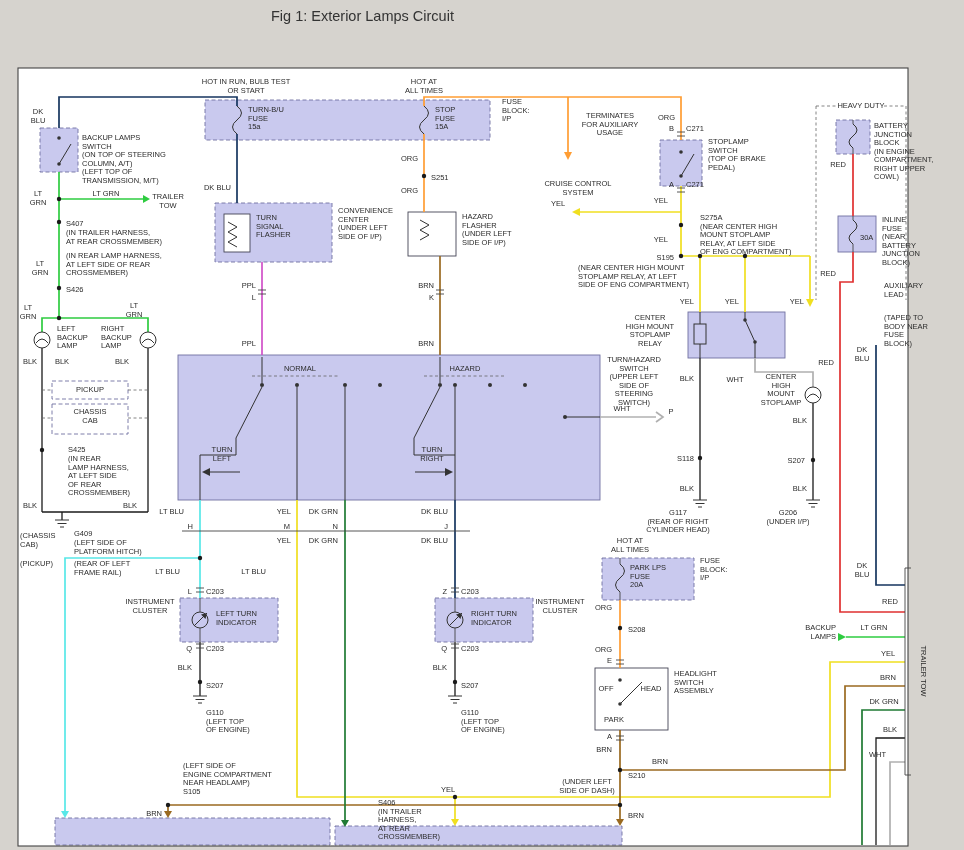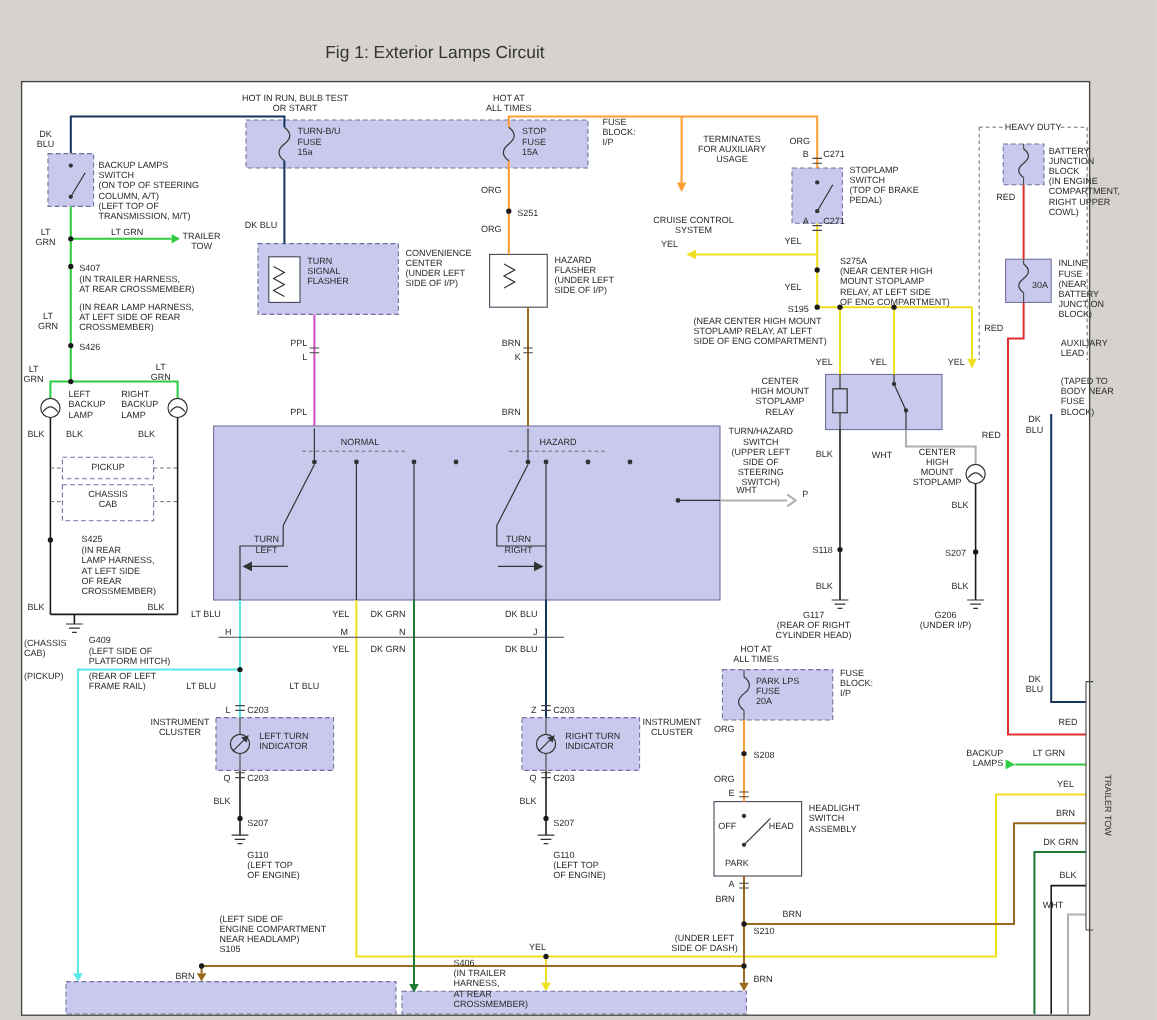--- a/index.html
+++ b/index.html
@@ -2,21 +2,21 @@
 <html style="--page-bg: #d6d3ce; --diagram-bg: #ffffff; --box-fill: #c9c9ee; --box-border: #7070a0; --line: #444444; --text: #2b2b2b; --wire-dk-blu: #16355f; --wire-lt-grn: #2ecc40; --wire-lt-blu: #58e8e8; --wire-yel: #f0df20; --wire-dk-grn: #1f7a33; --wire-brn: #9a6a20; --wire-ppl: #d050c8; --wire-org: #ff9d33; --wire-red: #e03030; --wire-blk: #1a1a1a; --wire-wht: #b0b0b0;"><head>
 <meta charset="utf-8">
 <style>
   :root{
     --page-bg:#d6d3ce; --diagram-bg:#ffffff; --box-fill:#c9c9ee; --box-border:#7070a0;
     --line:#444444; --text:#2b2b2b;
   }
   html,body{margin:0;padding:0;}
   body{background:var(--page-bg);font-family:"Liberation Sans",sans-serif;}
   .page{position:relative;width:964px;height:850px;overflow:hidden;background:var(--page-bg);}
-  .title{position:absolute;left:271px;top:8px;font-size:14.5px;color:#333;margin-top:28px;}
+  .title{position:absolute;left:271px;top:8px;font-size:14.5px;color:#333;}
   svg{position:absolute;left:0;top:0;}
   svg text{font-family:"Liberation Sans",sans-serif;font-size:7.5px;fill:var(--text);}
   .box{fill:var(--box-fill);stroke:var(--box-border);stroke-width:0.9;}
   .bd{stroke-dasharray:4 2.5;}
   .nf{fill:none;stroke:var(--box-border);stroke-width:0.9;stroke-dasharray:4 2.5;}
   .wfill{fill:#ffffff;stroke:#445;stroke-width:0.9;}
   .ln{stroke:var(--line);stroke-width:0.9;fill:none;}
   .ld{stroke:#666;stroke-width:0.8;fill:none;stroke-dasharray:3 2.5;}
   .sym{stroke:#333;stroke-width:1;fill:none;}
   .w{fill:none;stroke-width:1.7;}

